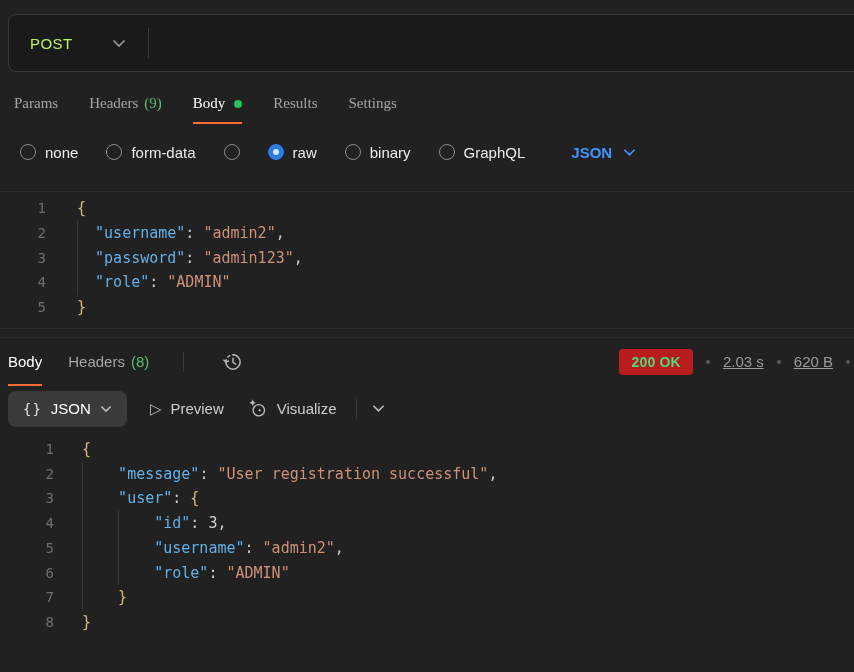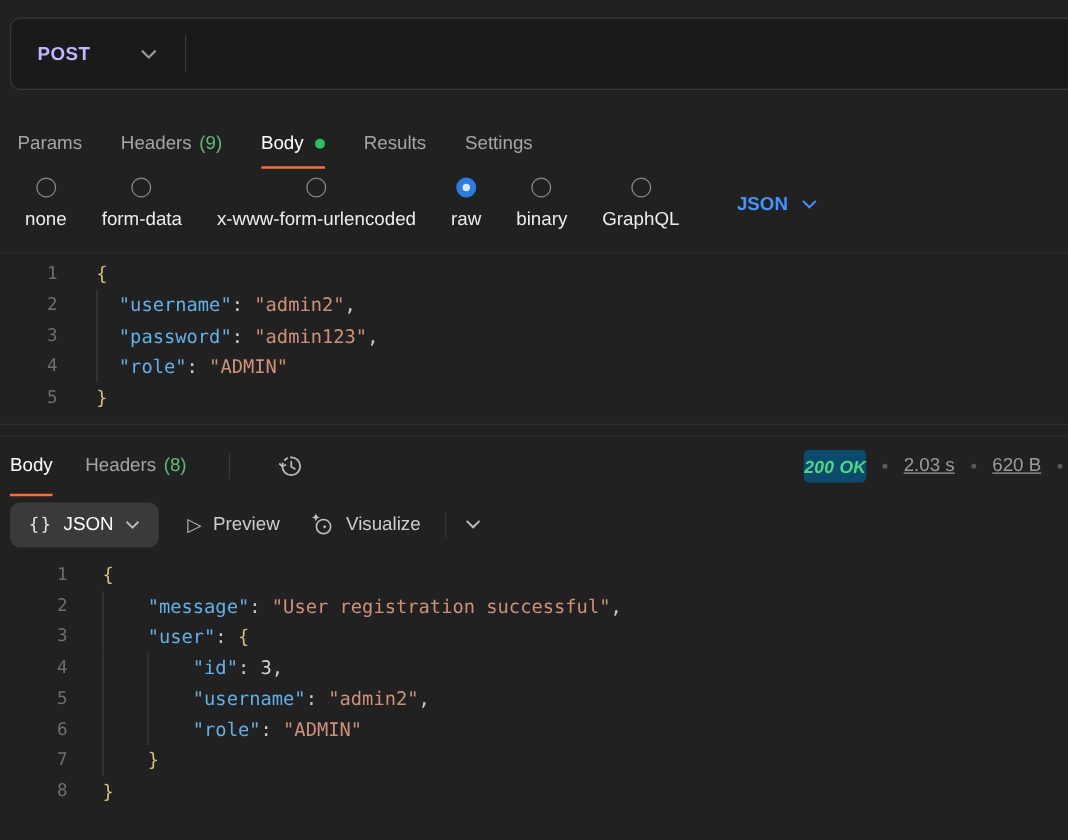--- a/index.html
+++ b/index.html
@@ -11,36 +11,36 @@
   }
   .app { width: 854px; height: 672px; position: relative; }
 
   
   .url-bar {
     margin: 14px 0 0 8px; width: 858px; height: 58px;
     background: #1a1a1a; border: 1px solid #3a3a3a; border-radius: 8px;
     display: flex; align-items: center;
   }
   .method-select { display: flex; align-items: center; padding-left: 21px; cursor: pointer; }
-  .method { color: #c4b5fd; font-weight: 700; font-size: 15px; letter-spacing: .4px; }
+  .method { color: #bef264; font-weight: 400; font-size: 15px; letter-spacing: .4px; }
   .method-select .chev { margin-left: 40px; }
   .vdiv { width: 1px; height: 30px; background: #3a3a3a; margin-left: 22px; flex-shrink: 0; }
   .url-text { margin-left: 17px; color: #e8e8e8; font-size: 15px; cursor: text; }
 
   
-  .req-tabs { display: flex; gap: 31px; padding: 0 14px; margin-top: 28px; align-items: flex-end; }
+  .req-tabs { display: flex; gap: 31px; padding: 0 14px; margin-top: 17px; align-items: flex-end; font-family: Liberation Serif, serif; }
   .tab { position: relative; padding: 6px 0 12px; font-size: 15px; color: #a5a5a5; cursor: pointer; display: flex; align-items: center; }
   .tab.active { color: #ffffff; }
   .tab.active::after { content: ""; position: absolute; left: 0; right: 0; bottom: 0; height: 2px; background: #ff6c37; }
   .count { color: #61ba73; margin-left: 6px; }
   .body-dot { width: 8px; height: 8px; border-radius: 50%; background: #2fbf63; margin-left: 9px; display: inline-block; }
 
   
   .body-type-row { display: flex; align-items: center; gap: 28px; padding: 0 20px; margin-top: 13px; height: 30px; }
-  .radio { display: flex; align-items: center; gap: 9px; font-size: 15px; color: #ececec; cursor: pointer; flex-direction: column; }
+  .radio { display: flex; align-items: center; gap: 9px; font-size: 15px; color: #ececec; cursor: pointer; }
   .radio-circle { width: 16px; height: 16px; border: 1.5px solid #8a8a8a; border-radius: 50%; flex-shrink: 0; position: relative; }
   .radio.selected .radio-circle { border-color: #2a7de1; background: #2a7de1; }
   .radio.selected .radio-circle::after { content: ""; position: absolute; left: 50%; top: 50%; width: 6px; height: 6px; margin: -3px 0 0 -3px; border-radius: 50%; background: #d9e8ff; }
   .json-select { margin-left: 18px; display: flex; align-items: center; gap: 11px; cursor: pointer; }
   .json-select .lang { color: #4294ff; font-size: 15px; font-weight: 700; }
 
   
   .editor { font-family: "DejaVu Sans Mono", monospace; font-size: 15px; }
   .editor-req { margin-top: 24px; border-top: 1px solid #2f2f2f; border-bottom: 1px solid #2f2f2f; padding: 4px 0 8px; }
   .code-line { display: flex; line-height: 24.75px; height: 24.75px; }
@@ -61,21 +61,21 @@
   .response { margin-top: 8px; border-top: 1px solid #2c2c2c; }
   .res-header { display: flex; align-items: stretch; padding: 0 6px 0 8px; height: 48px; }
   .res-tabs { display: flex; gap: 26px; align-items: center; }
   .res-tab { position: relative; height: 100%; display: flex; align-items: center; font-size: 15px; color: #a5a5a5; cursor: pointer; }
   .res-tab.active { color: #ffffff; }
   .res-tab.active::after { content: ""; position: absolute; left: 0; right: 0; bottom: 0; height: 2px; background: #ff6c37; }
   .vdiv2 { width: 1px; height: 20px; background: #3a3a3a; align-self: center; }
   .res-tabs .vdiv2 { margin-left: 8px; }
   .history-btn { background: none; border: none; margin-left: 12px; display: flex; align-items: center; cursor: pointer; }
   .res-meta { margin-left: auto; display: flex; align-items: center; gap: 13px; }
-  .status-pill { background: #0c4a6e; color: #4fd87f; font-size: 14px; font-weight: 700; padding: 5px 0; border-radius: 4px; letter-spacing: .2px; font-style: italic; }
+  .status-pill { background: #b91c1c; color: #4fd87f; font-size: 14px; font-weight: 700; padding: 5px 12px; border-radius: 4px; letter-spacing: .2px; }
   .sep-dot { width: 4px; height: 4px; border-radius: 50%; background: #5a5a5a; flex-shrink: 0; }
   .meta-txt { color: #9b9b9b; font-size: 15px; text-decoration: underline; }
   .res-meta .sep-dot:last-child { margin-right: -2px; }
 
   
   .res-toolbar { display: flex; align-items: center; gap: 23px; padding: 0 8px; margin-top: 4px; height: 38px; }
   button { font-family: inherit; }
   .format-btn { background: #3a3a3a; border: none; border-radius: 8px; height: 36px; padding: 0 15px; display: flex; align-items: center; gap: 9px; color: #ffffff; font-size: 15px; cursor: pointer; }
   .format-btn .braces { font-family: "DejaVu Sans Mono", monospace; color: #e0e0e0; font-size: 14px; letter-spacing: 1px; }
   .action { background: none; border: none; display: flex; align-items: center; gap: 9px; color: #cdcdcd; font-size: 15px; cursor: pointer; }
@@ -124,21 +124,20 @@
     <div class="radio">
         <span class="radio-circle"></span>
         <span>none</span>
       </div>
     <div class="radio">
         <span class="radio-circle"></span>
         <span>form-data</span>
       </div>
     <div class="radio">
         <span class="radio-circle"></span>
-        <span>x-www-form-urlencoded</span>
       </div>
     <div class="radio selected">
         <span class="radio-circle"></span>
         <span>raw</span>
       </div>
     <div class="radio">
         <span class="radio-circle"></span>
         <span>binary</span>
       </div>
     <div class="radio">

